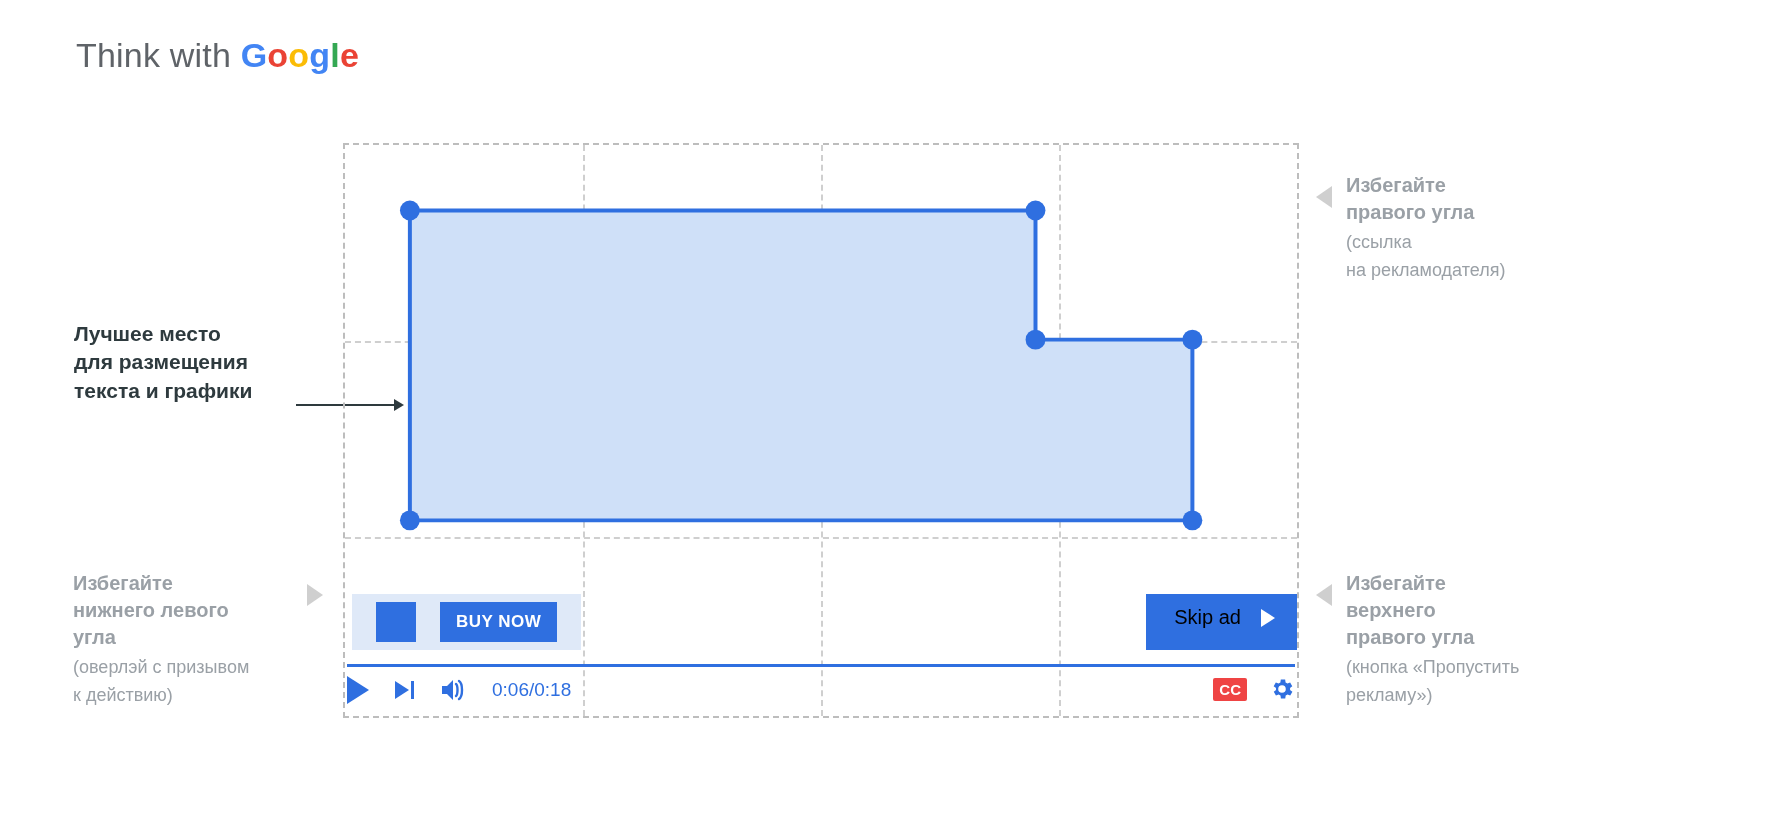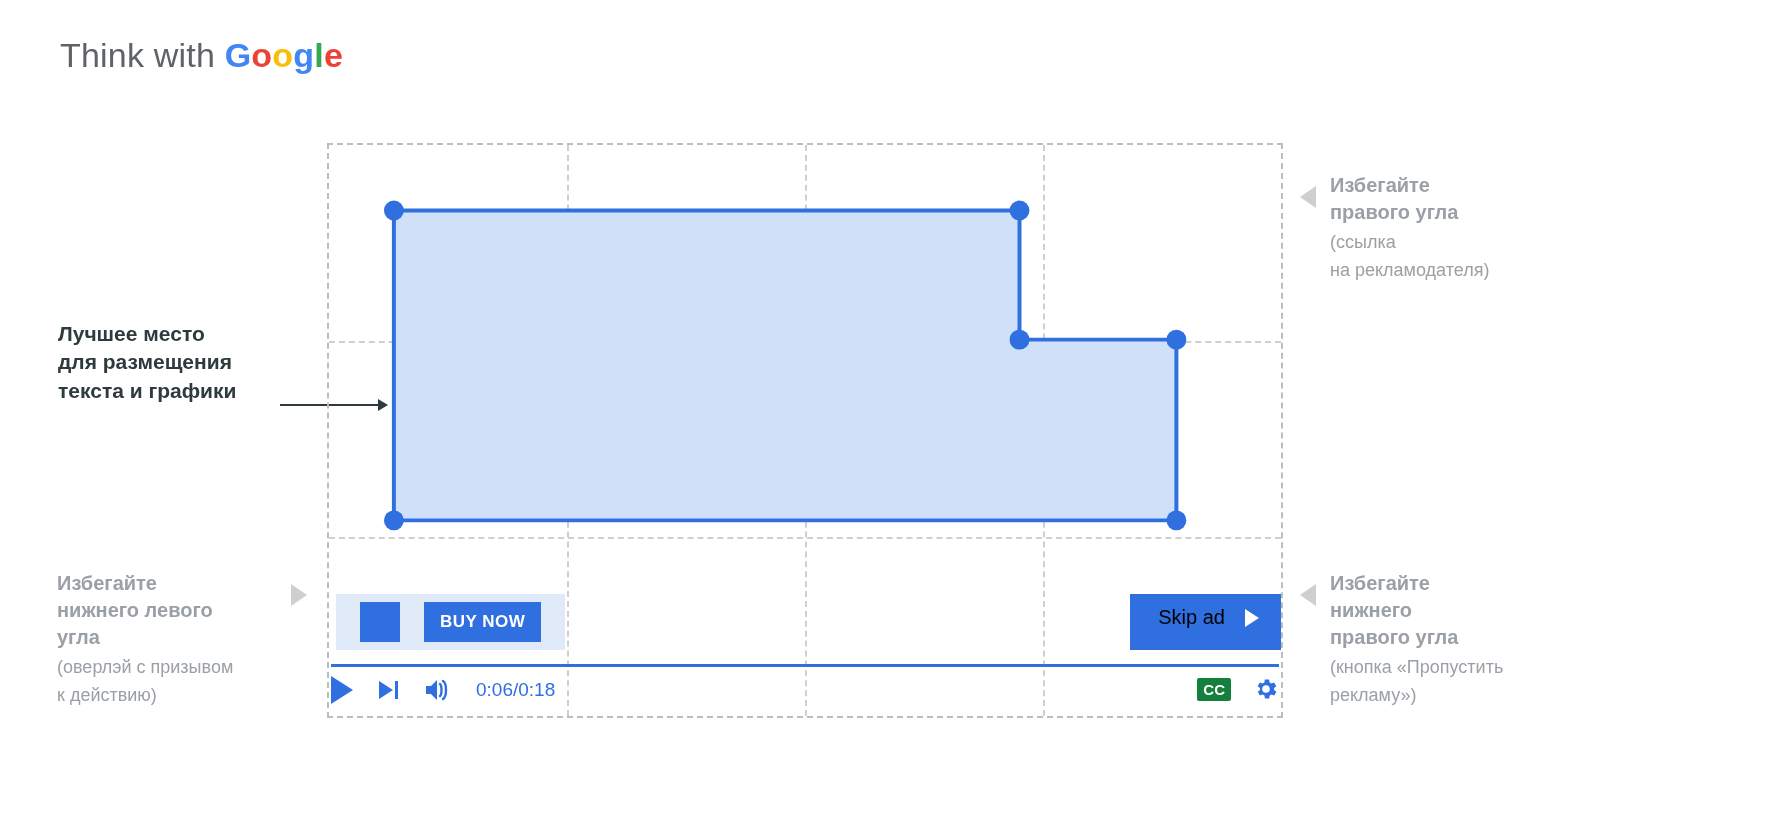--- a/index.html
+++ b/index.html
@@ -1,17 +1,17 @@
 <!DOCTYPE html>
 <html><head>
 <meta charset="utf-8">
 <style>
   * { box-sizing: border-box; margin: 0; padding: 0; }
   html, body { width: 1784px; height: 831px; background: #ffffff; font-family: "Helvetica Neue", Arial, sans-serif; }
-  .page { position: relative; width: 1532px; height: 831px; }
+  .page { position: relative; width: 1532px; height: 831px; margin-left: 16px; }
 
   
   .logo { position: absolute; left: 60px; top: 36px; font-size: 34px; color: #5f6368; letter-spacing: 0.2px; }
   .logo .google span { font-weight: 600; }
   .g-b { color: #4285F4; }
   .g-r { color: #EA4335; }
   .g-y { color: #FBBC05; }
   .g-g { color: #34A853; }
 
   
@@ -72,21 +72,21 @@
   }
   .progress { position: absolute; top: 0; left: 0; right: 0; height: 3px; background: #2f6fe0; }
   .controls-left { position: absolute; left: 0; top: 12px; display: flex; align-items: center; gap: 26px; }
   .controls-right { position: absolute; right: 0; top: 12px; display: flex; align-items: center; gap: 22px; }
   .play-tri { width: 0; height: 0; border-left: 22px solid #2f6fe0; border-top: 14px solid transparent; border-bottom: 14px solid transparent; }
   .next-icon { display: flex; align-items: center; gap: 2px; }
   .next-icon .t { width: 0; height: 0; border-left: 14px solid #2f6fe0; border-top: 9px solid transparent; border-bottom: 9px solid transparent; }
   .next-icon .b { width: 3px; height: 18px; background: #2f6fe0; }
   .vol-icon svg { display: block; }
   .timecode { color: #2f6fe0; font-size: 19px; }
-  .cc-badge { background: #15803d; color: #fff; font-weight: 700; font-size: 15px; padding: 3px 6px; border-radius: 2px; }
+  .cc-badge { background: #ef4444; color: #fff; font-weight: 700; font-size: 15px; padding: 3px 6px; border-radius: 2px; }
   .gear svg { display: block; }
 
   
   .anno { position: absolute; color: #9aa0a6; font-size: 20px; line-height: 1.35; }
   .anno .title { font-weight: 700; }
   .anno .sub { font-size: 18px; margin-top: 4px; }
   .anno-main { color: #2e3a3e; font-weight: 700; font-size: 21px; line-height: 1.35; }
 
   .ptr-tri { width: 0; height: 0; position: absolute; }
   .ptr-left  { border-right: 16px solid #cfcfcf; border-top: 11px solid transparent; border-bottom: 11px solid transparent; }
@@ -124,21 +124,21 @@
   <div class="anno" style="left:1330px; top:172px; width:260px;">
     <div class="title">Избегайте</div>
     <div class="title">правого угла</div>
     <div class="sub">(ссылка</div>
     <div class="sub">на рекламодателя)</div>
   </div>
 
   <div class="ptr-tri ptr-left" style="left:1300px; top:584px;"></div>
   <div class="anno" style="left:1330px; top:570px; width:280px;">
     <div class="title">Избегайте</div>
-    <div class="title">нижнего</div>
+    <div class="title">верхнего</div>
     <div class="title">правого угла</div>
     <div class="sub">(кнопка «Пропустить</div>
     <div class="sub">рекламу»)</div>
   </div>
 
   <div class="video-frame">
 
     <div class="grid-v" style="left:25%;"></div>
     <div class="grid-v" style="left:50%;"></div>
     <div class="grid-v" style="left:75%;"></div>

